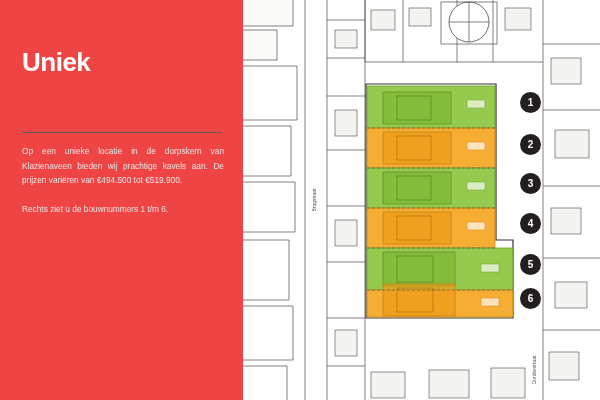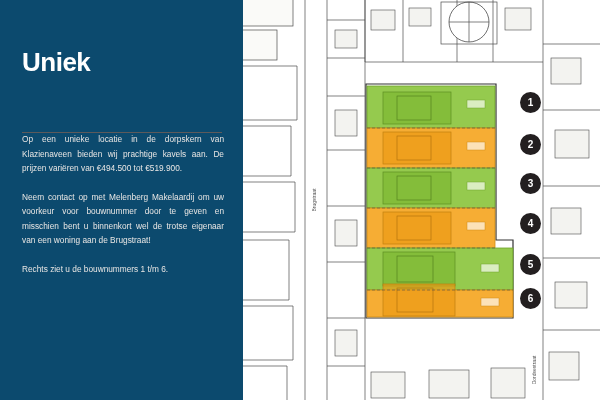--- a/index.html
+++ b/index.html
@@ -20,21 +20,21 @@
     overflow: hidden;
   }
 
   
   .left-panel {
     position: absolute;
     left: 0;
     top: 0;
     width: 243px;
     height: 400px;
-    background: #0c4a6e;
+    background: #ef4444;
     color: #ffffff;
     box-sizing: border-box;
   }
   .headline {
     position: absolute;
     left: 22px;
     top: 46px;
     width: 200px;
   }
   .headline-line {
@@ -49,21 +49,21 @@
     position: absolute;
     left: 22px;
     top: 132px;
     width: 200px;
     height: 1px;
     background: #5d5a5b;
   }
   .body-copy {
     position: absolute;
     left: 22px;
-    top: 132px;
+    top: 144px;
     width: 202px;
   }
   .body-copy p {
     margin: 0 0 14px 0;
     font-size: 8.3px;
     line-height: 1.75;
     color: #e8e6e4;
     text-align: justify;
   }
   .body-copy p.last {
@@ -109,21 +109,20 @@
 
 <div class="page">
 
   <div class="left-panel">
     <div class="headline">
       <div class="headline-line">Uniek</div>
     </div>
     <div class="divider"></div>
     <div class="body-copy">
       <p>Op een unieke locatie in de dorpskern van Klazienaveen bieden wij prachtige kavels aan. De prijzen variëren van €494.500 tot €519.900.</p>
-      <p>Neem contact op met Melenberg Makelaardij om uw voorkeur voor bouwnummer door te geven en misschien bent u binnenkort wel de trotse eigenaar van een woning aan de Brugstraat!</p>
       <p class="last">Rechts ziet u de bouwnummers 1 t/m 6.</p>
     </div>
   </div>
 
   <div class="map-panel">
     <svg class="map-svg" viewBox="0 0 357 400">
       <rect x="0" y="0" width="357" height="400" fill="#ffffff"></rect>
 
       <g stroke="#4a4a4a" stroke-width="0.7" fill="none">
 

